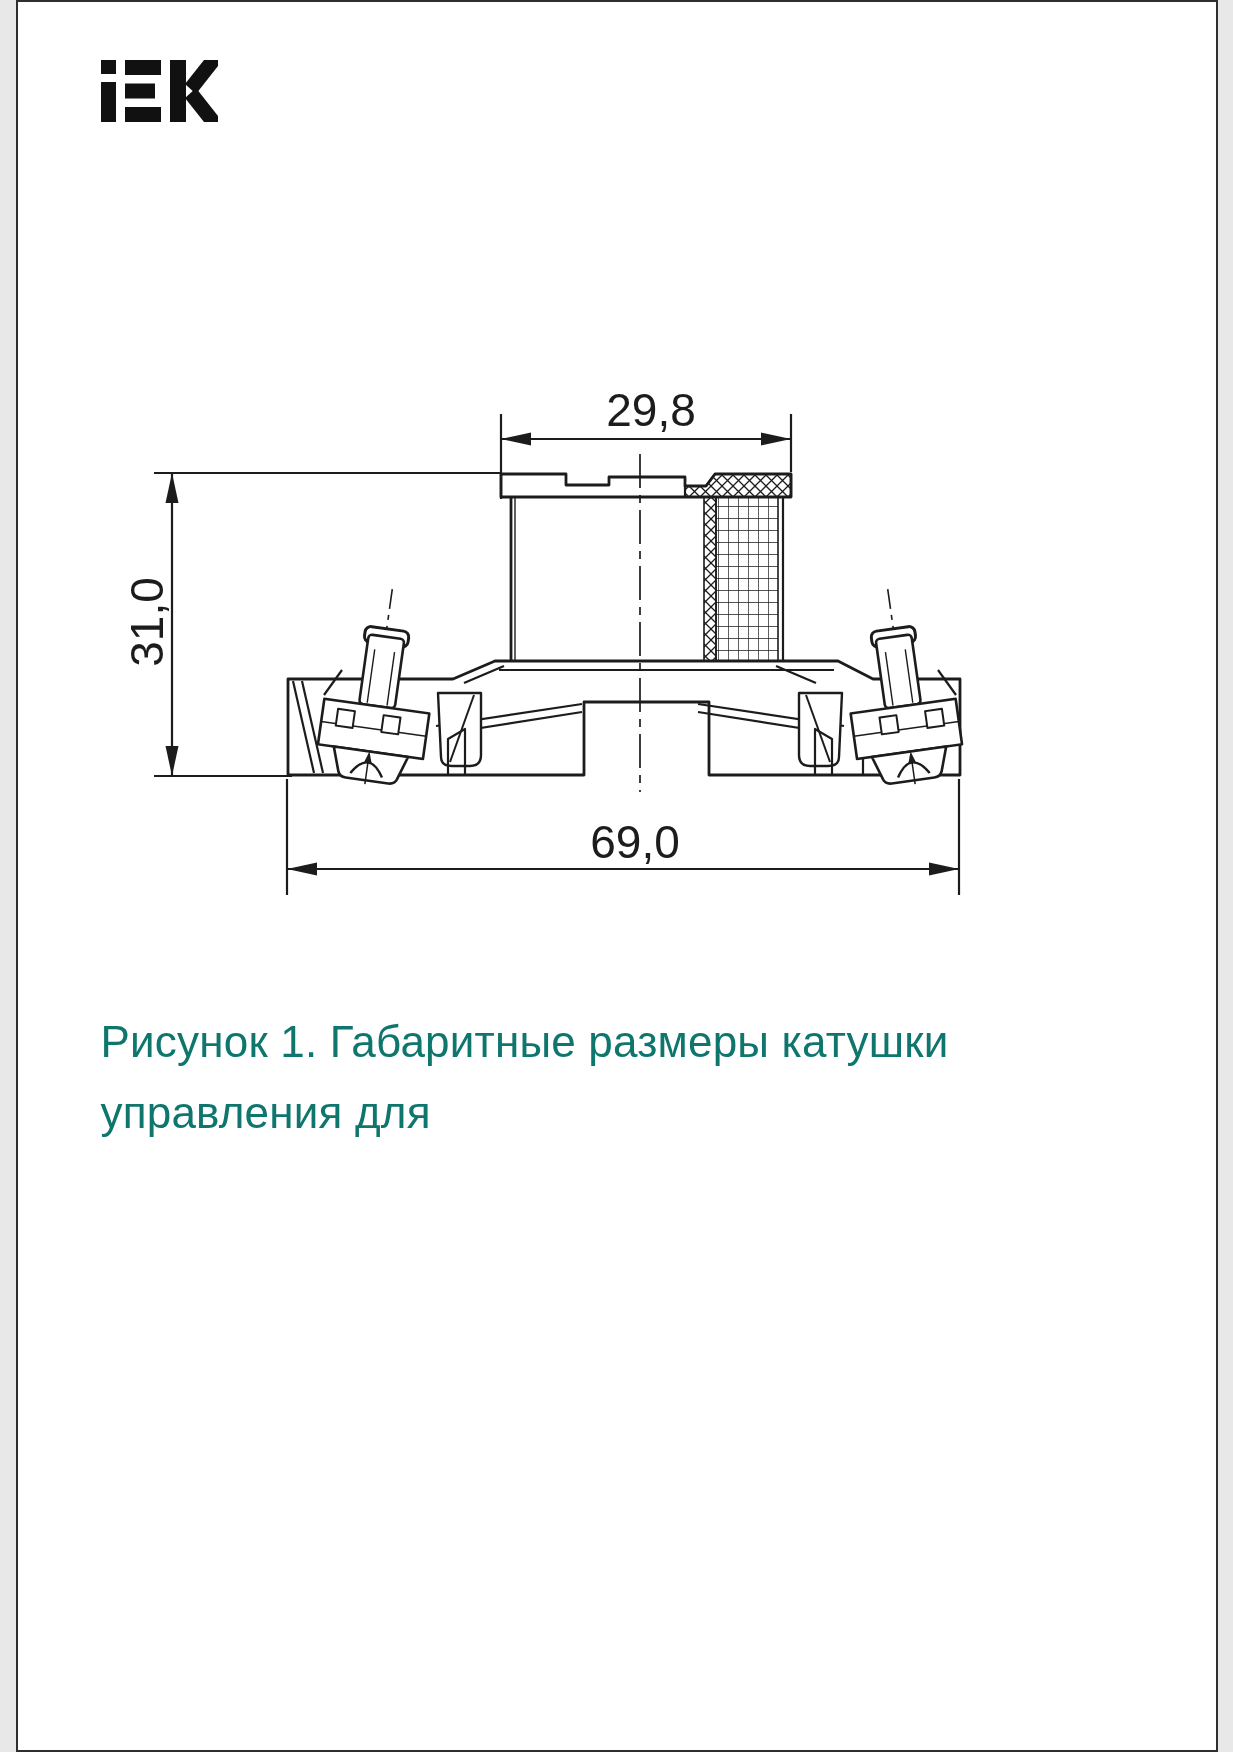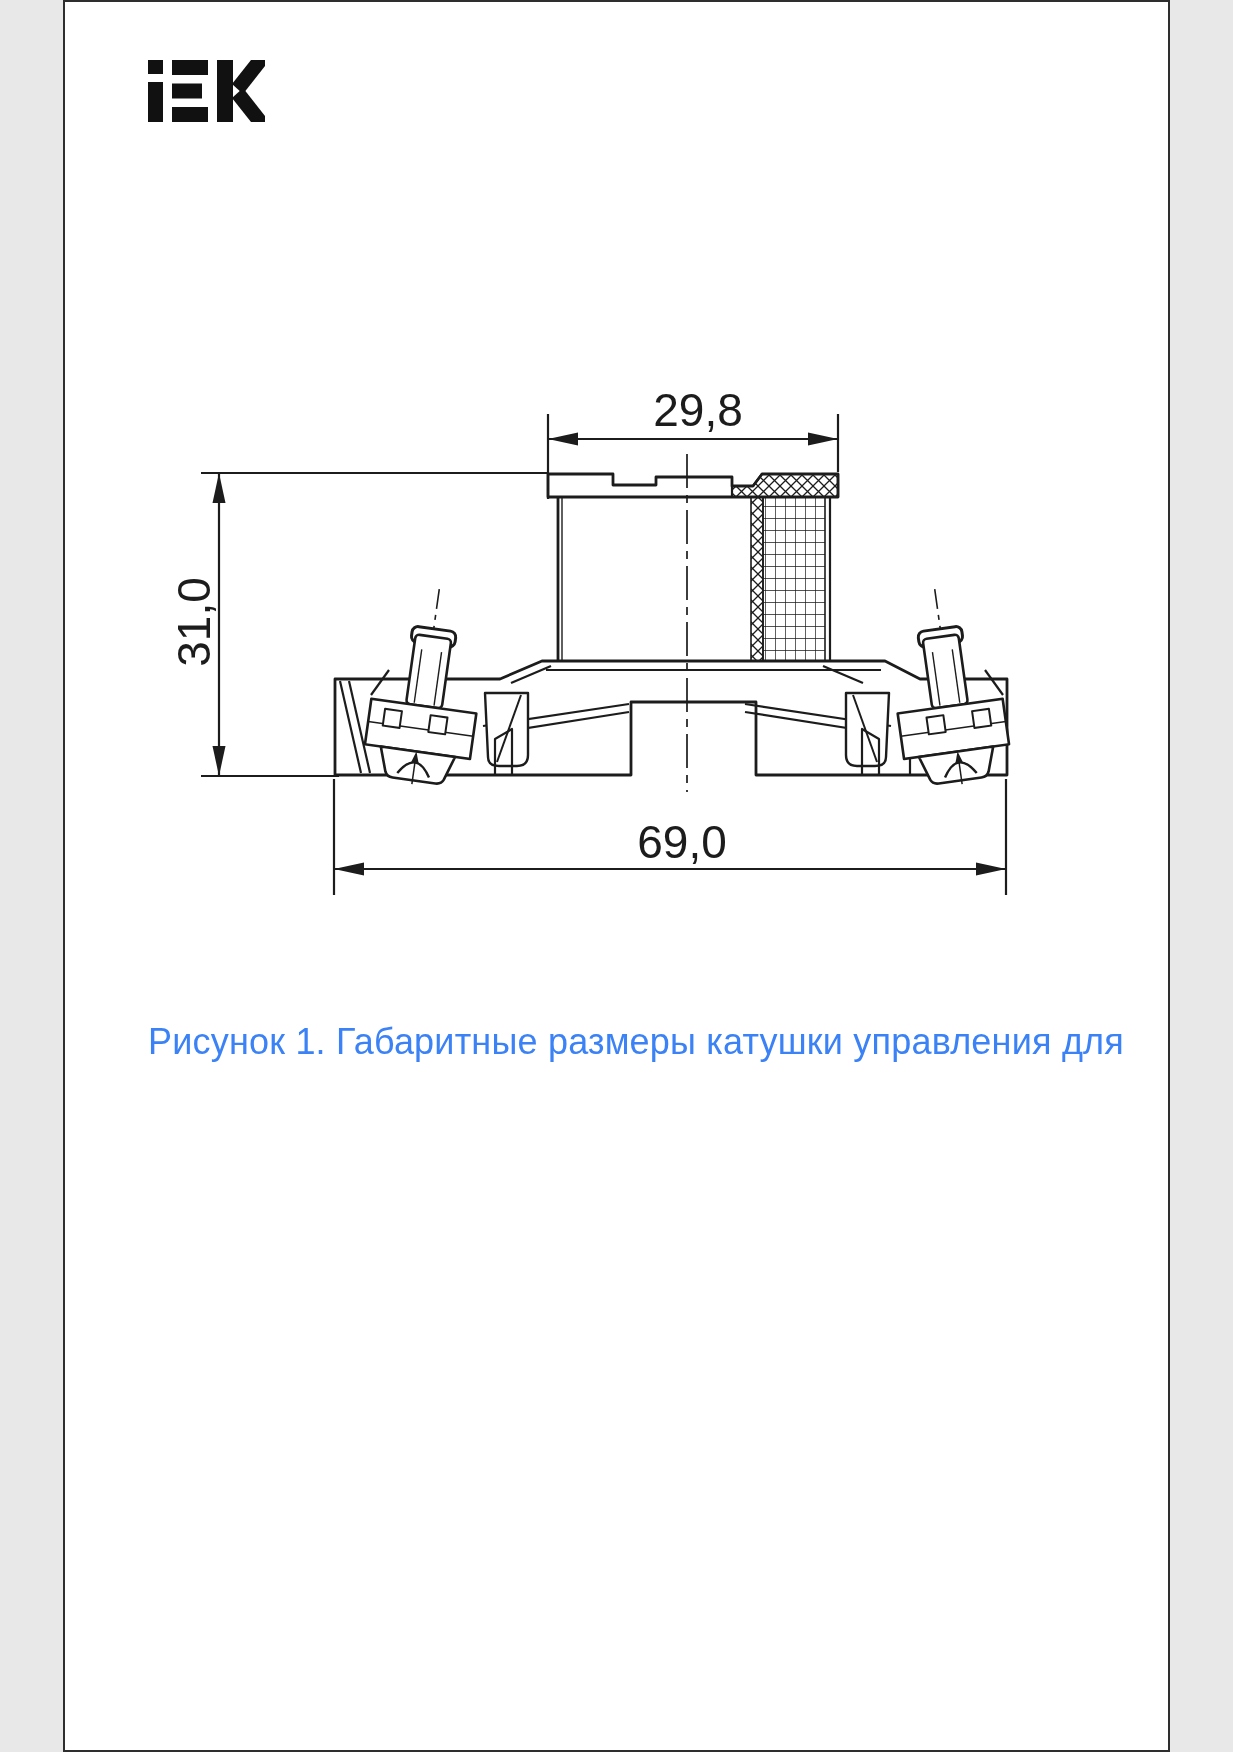--- a/index.html
+++ b/index.html
@@ -1,31 +1,31 @@
 <!DOCTYPE html>
 <html><head>
 <meta charset="utf-8">
 <style>
   html,body{margin:0;padding:0;background:#e8e8e8;}
   .page{
     position:relative;
-    width:1107px;height:1752px;
+    width:1202px;height:1752px;
     margin:0 auto;
     background:#ffffff;
     border:2px solid #2e2e2e;
     box-sizing:border-box;
     overflow:hidden;
     font-family:"Liberation Sans", sans-serif;
     color:#161616;
   }
   .logo{position:absolute;left:83px;top:58px;width:117px;height:62px;}
   .drawing{position:absolute;left:0;top:0;width:1233px;height:1752px;}
   .caption{
     position:absolute;left:83px;top:1004px;width:1060px;
-    font-size:36px;line-height:71px;color:#3b82f6;
+    font-size:44px;line-height:71px;color:#0f766e;
     letter-spacing:0.2px;
   }
   .caption p{margin:0;}
   svg text{
     font-family:"Liberation Sans", sans-serif;
     fill:#1c1c1c;
   }
   .dimtxt{font-size:46px;}
 </style>
 </head>

